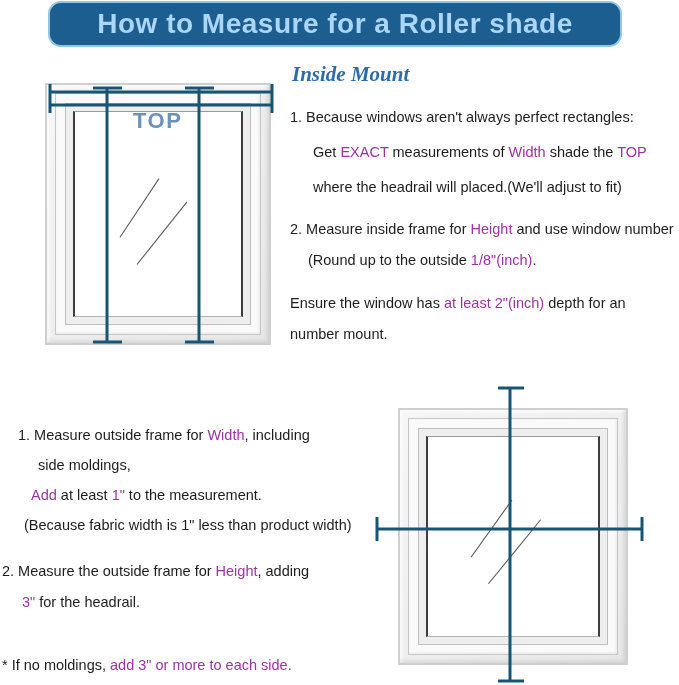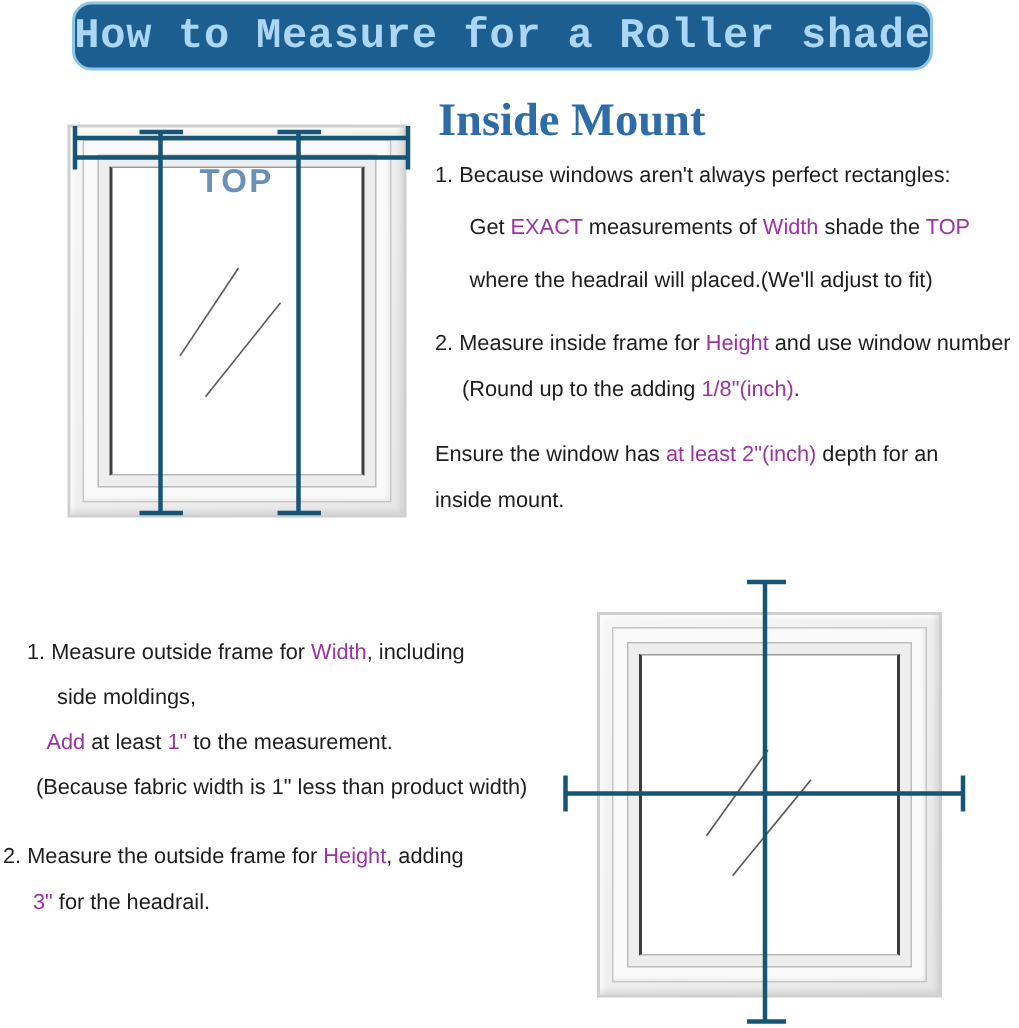--- a/index.html
+++ b/index.html
@@ -6,30 +6,30 @@
   #stage {
     position:relative; width:679px; height:685px; background:#ffffff;
     overflow:hidden; font-family:"Liberation Sans", sans-serif;
   }
   
   #header {
     position:absolute; left:48px; top:1px; width:574px; height:46px;
     background:var(--header_bg,#1c5e8f);
     border:2px solid var(--header_border,#8cc6e6);
     border-radius:13px; box-sizing:border-box;
-    display:flex; align-items:center; justify-content:center;font-family:Liberation Mono, monospace;
+    display:flex; align-items:center; justify-content:center;
   }
   #header .title {
     color:var(--header_text,#abd6f5); font-size:28px; font-weight:bold;
     letter-spacing:0.5px; white-space:nowrap;
   }
   
   .mount-heading {
     position:absolute; font-family:"Liberation Serif", serif;
-    font-weight:600; font-size:31px;
+    font-style:italic; font-weight:600; font-size:21px;
     color:var(--heading_blue,#2d6ca8); white-space:nowrap;
   }
   
   .txt { position:absolute; font-size:14.5px; color:var(--text_black,#1d1d1d); }
   .txt .line { white-space:nowrap; }
   .lh35 .line { line-height:35px; }
   .lh31 .line { line-height:31px; }
   .lh30 .line { line-height:30px; }
   .ind6  { padding-left:6px; }
   .ind13 { padding-left:13px; }
@@ -106,41 +106,44 @@
   <span class="mount-heading" style="left:292px; top:62px;">Inside Mount</span>
 
   <div class="txt lh35" style="left:290px; top:100px;">
     <div class="line"><span>1. Because windows aren't always perfect rectangles:</span></div>
     <div class="line ind23"><span>Get </span><span class="seg-p">EXACT</span><span> measurements of </span><span class="seg-p">Width</span><span> shade the </span><span class="seg-p">TOP</span></div>
     <div class="line ind23"><span>where the headrail will placed.(We'll adjust to fit)</span></div>
   </div>
 
   <div class="txt lh31" style="left:290px; top:214px;">
     <div class="line"><span>2. Measure inside frame for </span><span class="seg-p">Height</span><span> and use window number</span></div>
-    <div class="line ind18"><span>(Round up to the adding </span><span class="seg-p">1/8"(inch)</span><span>.</span></div>
+    <div class="line ind18"><span>(Round up to the outside </span><span class="seg-p">1/8"(inch)</span><span>.</span></div>
   </div>
 
   <div class="txt lh31" style="left:290px; top:288px;">
     <div class="line"><span>Ensure the window has </span><span class="seg-p">at least 2"(inch)</span><span> depth for an</span></div>
-    <div class="line"><span>inside mount.</span></div>
+    <div class="line"><span>number mount.</span></div>
   </div>
 
 
   <div class="txt lh30" style="left:18px; top:420px;">
     <div class="line"><span>1. Measure outside frame for </span><span class="seg-p">Width</span><span>, including</span></div>
     <div class="line ind20"><span>side moldings,</span></div>
     <div class="line ind13"><span class="seg-p">Add</span><span> at least </span><span class="seg-p">1"</span><span> to the measurement.</span></div>
     <div class="line ind6"><span>(Because fabric width is 1" less than product width)</span></div>
   </div>
 
   <div class="txt lh31" style="left:2px; top:556px;">
     <div class="line"><span>2. Measure the outside frame for </span><span class="seg-p">Height</span><span>, adding</span></div>
     <div class="line ind20"><span class="seg-p">3"</span><span>  for the headrail.</span></div>
   </div>
 
+  <div class="txt lh30" style="left:2px; top:650px;">
+    <div class="line"><span>* If no moldings, </span><span class="seg-p">add 3" or more to each side.</span></div>
+  </div>
 
   <div class="window" style="left:398px; top:408px; width:230px; height:257px;">
     <div class="wf1"></div>
     <div class="wf2"></div>
     <div class="wf3"></div>
     <div class="glass">
       <svg class="refl" viewBox="0 0 166 202" preserveAspectRatio="none">
         <line x1="42" y1="122" x2="82" y2="64"></line>
         <line x1="59" y1="149" x2="110" y2="84"></line>
       </svg>

